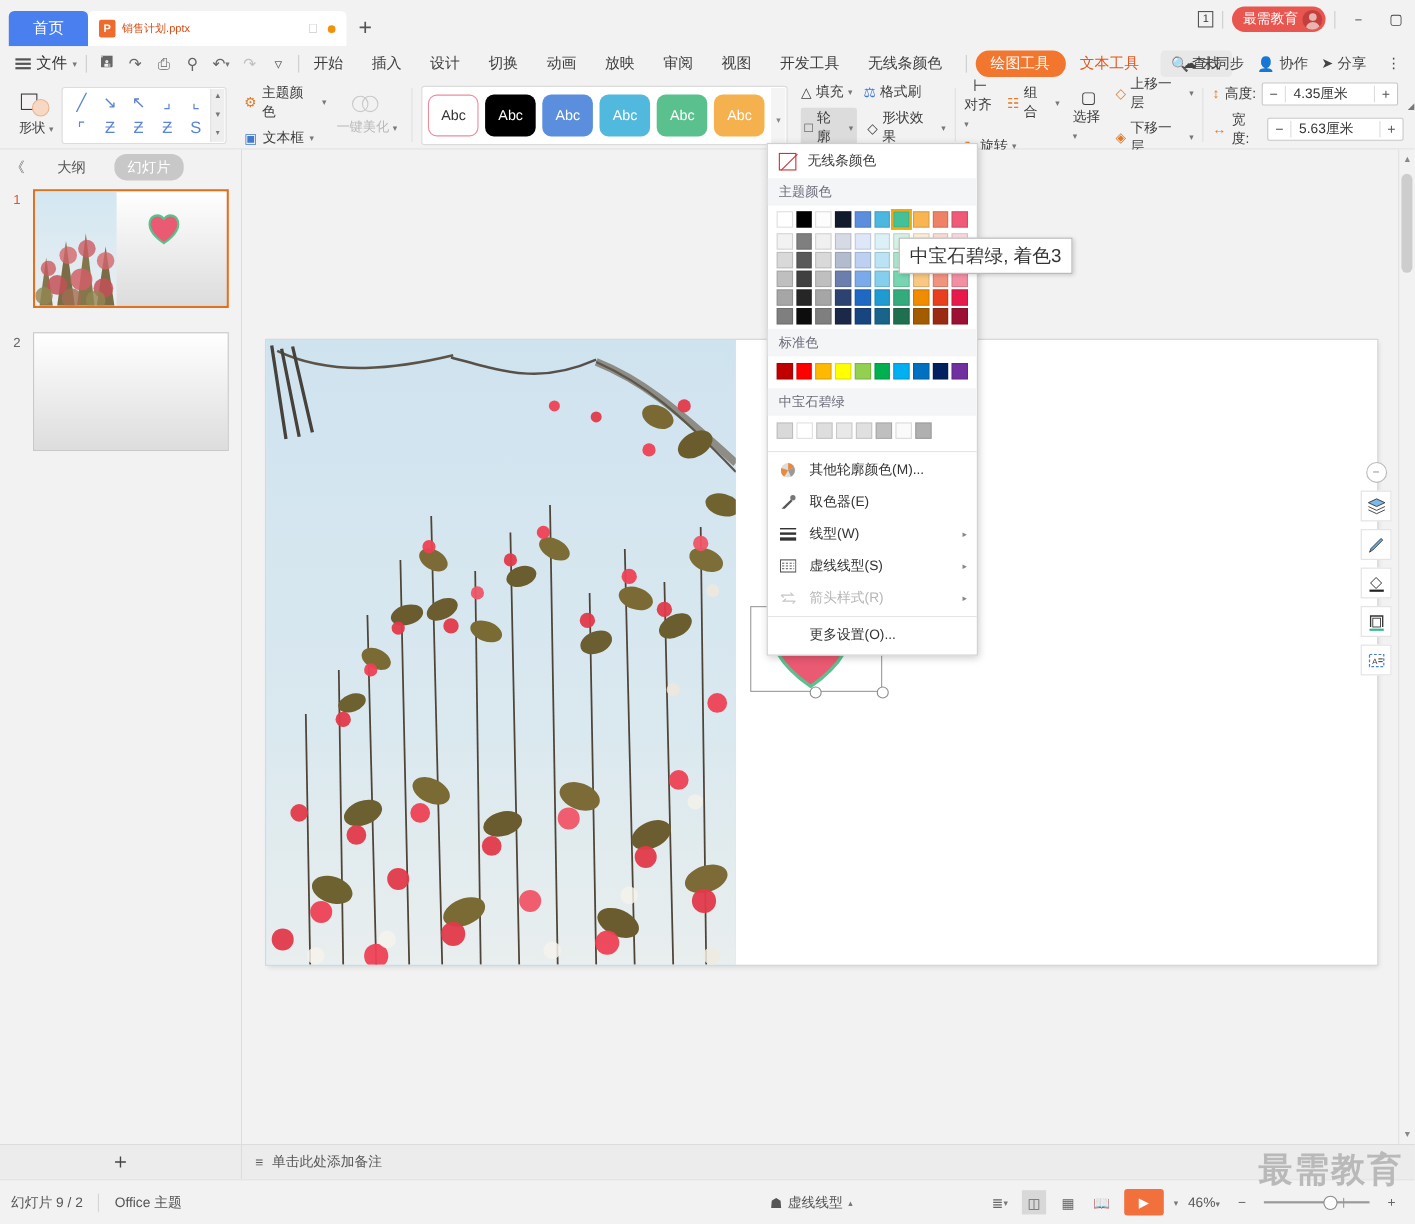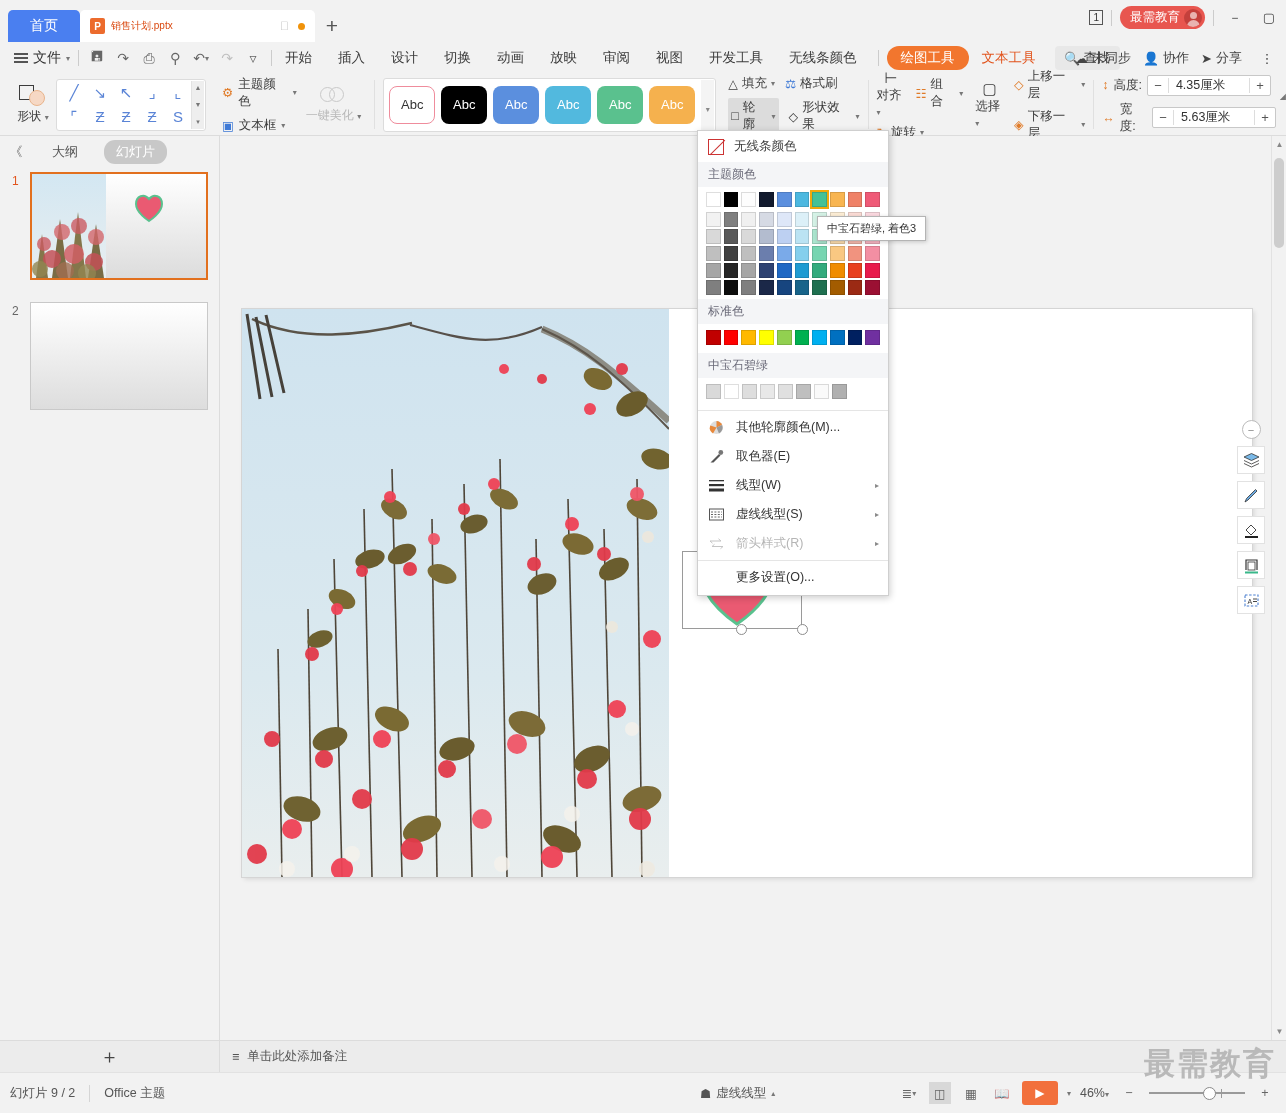--- a/index.html
+++ b/index.html
@@ -129,21 +129,21 @@
   .swrow.gap{margin-top:5px;}
   .swc.selc{outline:2px solid #f0a80a;outline-offset:0px;}
   .stdrow{display:flex;gap:3px;padding:6px 8px 8px 8px;}
   .recentrow{display:flex;gap:3px;padding:6px 8px 9px 8px;}
   .ddsplit{height:1px;background:#e5e5e5;margin:2px 0;}
   .ddi{display:flex;align-items:center;gap:11px;padding:6px 10px;font-size:12.5px;color:#333;position:relative;}
   .ddi.dis{color:#b5b5b5;}
   .ddi .ar{position:absolute;right:9px;font-size:8px;color:#888;}
   .ddicon{width:17px;height:17px;display:flex;align-items:center;justify-content:center;font-size:13px;color:#555;}
   .tooltip{position:absolute;left:817px;top:216px;background:#fff;border:1px solid #b4b4b4;
-     box-shadow:1px 1px 4px rgba(0,0,0,.18);padding:4px 9px;font-size:11px;color:#333;z-index:70;white-space:nowrap;}
+     box-shadow:1px 1px 4px rgba(0,0,0,.18);padding:4px 9px;font-size:17px;color:#333;z-index:70;white-space:nowrap;}
 
   
   .notesrow{position:absolute;left:0;right:0;bottom:41px;height:32px;background:#ececec;display:flex;align-items:center;border-top:1px solid #dcdcdc;}
   .addslide{width:220px;text-align:center;font-size:19px;color:#444;font-weight:300;border-right:1px solid #dcdcdc;line-height:32px;}
   .notes{padding-left:12px;display:flex;align-items:center;gap:8px;font-size:12.5px;color:#555;}
   .statusbar{position:absolute;left:0;right:0;bottom:0;height:41px;background:#f2f2f2;display:flex;align-items:center;border-top:1px solid #e2e2e2;position:absolute;}
   .st-left{display:flex;align-items:center;gap:0;padding-left:10px;font-size:12.5px;color:#555;}
   .st-left .cell{padding:0 14px 0 0;}
   .st-left .cell+.cell{border-left:1px solid #d5d5d5;padding-left:14px;}
   .st-mid{position:absolute;left:700px;display:flex;align-items:center;gap:5px;font-size:12.5px;color:#555;}

